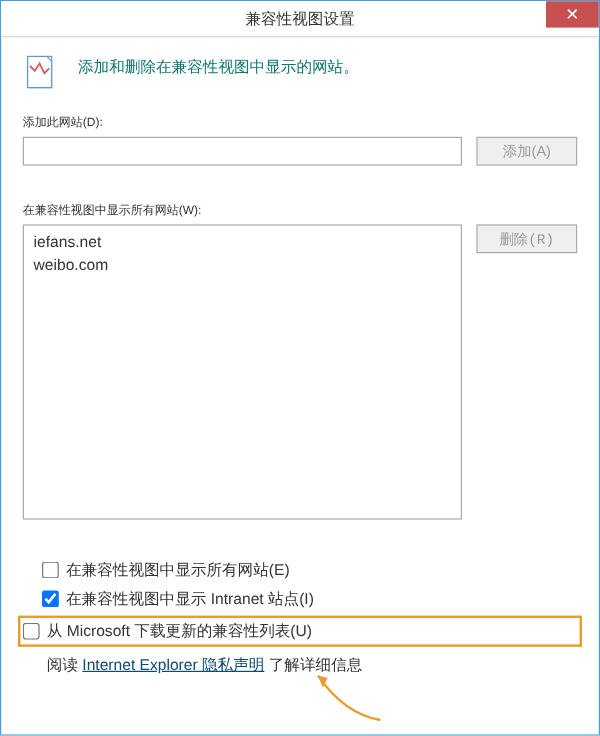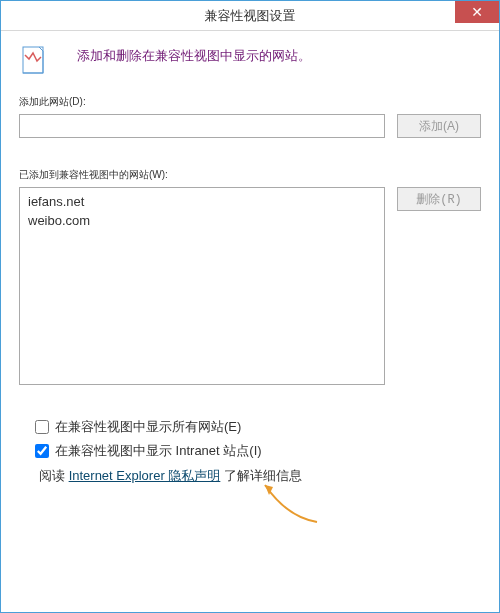--- a/index.html
+++ b/index.html
@@ -52,23 +52,22 @@
   margin-bottom: 18px;
 }
 .doc-icon {
   width: 32px;
   height: 32px;
   flex-shrink: 0;
 }
 .doc-icon svg { width: 100%; height: 100%; }
 .desc {
   font-size: 13px;
-  color: #701a75;
+  color: #0f766e;
   padding-top: 2px;
-  margin-left: 12px;
 }
 .field-label {
   font-size: 10px;
   color: #333;
   margin-bottom: 5px;
 }
 .row {
   display: flex;
   gap: 12px;
   margin-bottom: 30px;
@@ -91,21 +90,21 @@
   font-family: inherit;
   color: #333;
   cursor: pointer;
 }
 .side-btn:disabled {
   color: #9a9a9a;
   cursor: default;
 }
 .listbox {
   flex: 1;
-  height: 198px;
+  height: 246px;
   border: 1px solid #a9a9a9;
   background: #fff;
   padding: 4px 8px;
   overflow: auto;
 }
 .list-item {
   font-size: 13px;
   color: #333;
   padding: 2px 0;
   cursor: default;
@@ -178,40 +177,44 @@
       </div>
       <div class="desc">添加和删除在兼容性视图中显示的网站。</div>
     </div>
 
     <div class="field-label">添加此网站(D):</div>
     <div class="row">
       <input type="text" class="text-input" value="" style="">
       <button class="side-btn" disabled="">添加(A)</button>
     </div>
 
-    <div class="field-label">已添加到兼容性视图中的网站(W):</div>
+    <div class="field-label">在兼容性视图中显示所有网站(W):</div>
     <div class="row">
       <div class="listbox">
         <div class="list-item">iefans.net</div>
         <div class="list-item">weibo.com</div>
       </div>
       <div class="btn-col">
         <button class="side-btn" disabled="">删除(R)</button>
       </div>
     </div>
 
     <div class="checks">
       <label class="check-row">
         <input type="checkbox" style="">
         <span>在兼容性视图中显示所有网站(E)</span>
       </label>
       <label class="check-row">
         <input type="checkbox" checked="" style="">
         <span>在兼容性视图中显示 Intranet 站点(I)</span>
       </label>
+      <label class="check-row highlight-row">
+        <input type="checkbox" style="">
+        <span>从 Microsoft 下载更新的兼容性列表(U)</span>
+      </label>
       <div class="read-row">
         <span>阅读 </span><a class="link">Internet Explorer 隐私声明</a><span> 了解详细信息</span>
         <svg class="arrow-annot" viewBox="0 0 70 50">
           <path d="M60,45 Q30,40 8,8" fill="none" stroke="#e89b2e" stroke-width="2"></path>
           <polygon points="8,8 16,10 12,18" fill="#e89b2e"></polygon>
         </svg>
       </div>
     </div>
   </div>
 </div>

